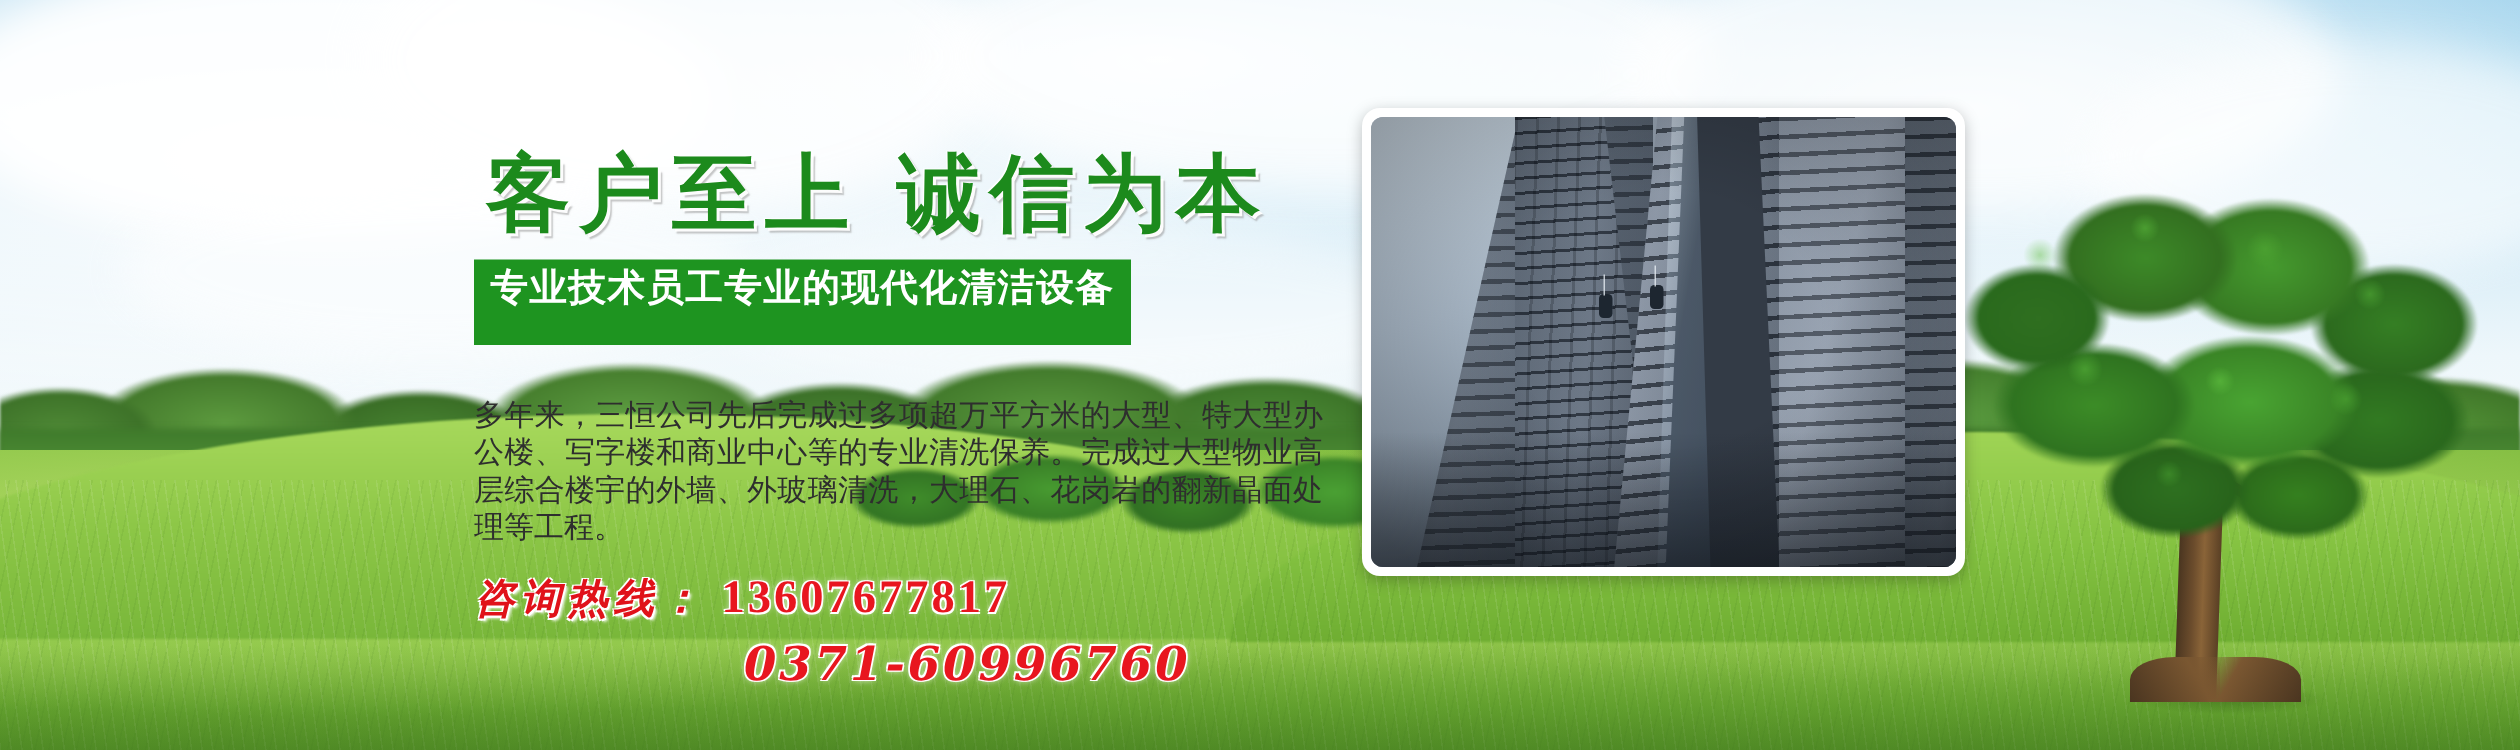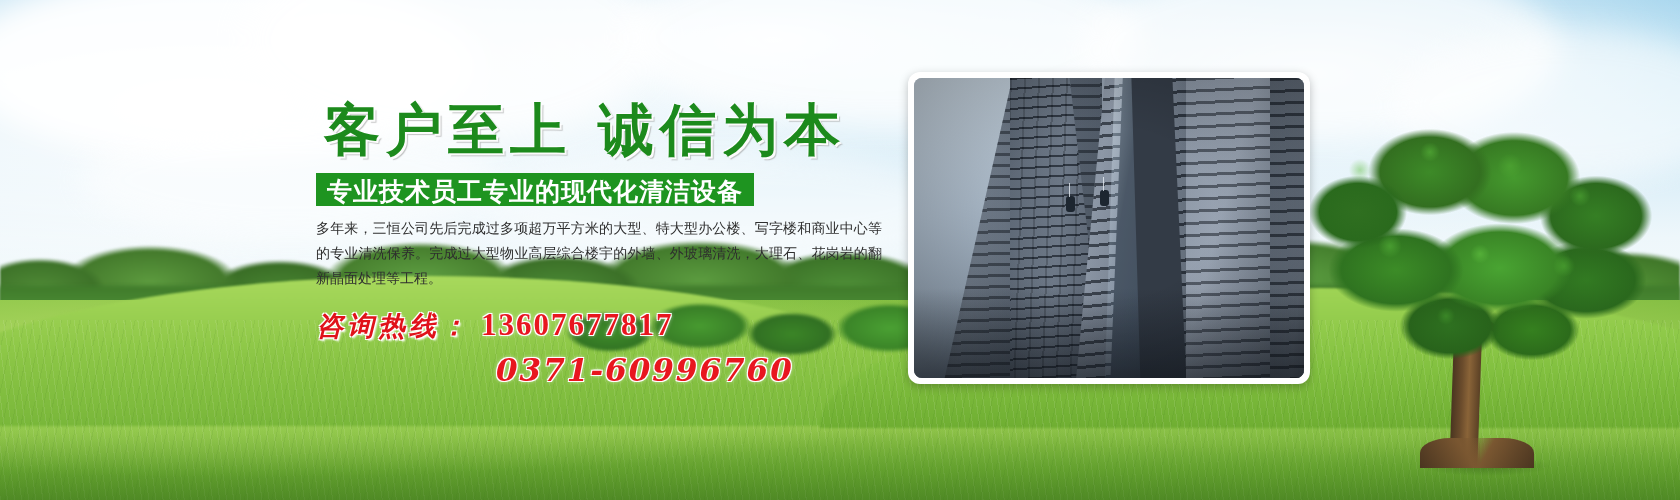--- a/index.html
+++ b/index.html
@@ -179,37 +179,37 @@
        3px 3px 1px rgba(150,150,150,0.55),
       -1px -1px 0 rgba(255,255,255,0.8);
     margin-left:8px;
   }
   .headline .gap { display:inline-block; width:26px; }
 
   .subtitle-bar {
     display:inline-block;
     margin-top:12px;
     background:#1e9420;
-    padding:5px 11px 0 11px;
+    padding:5px 11px 24px 11px;
   }
   .subtitle-bar .txt {
     font-family:"DejaVu Sans","Liberation Sans",sans-serif;
     font-size:25px;
     font-weight:700;
     color:#ffffff;
     letter-spacing:1px;
     white-space:nowrap;
     line-height:1.12;
   }
 
   .body-copy {
-    margin-top:10px;
+    margin-top:34px;
     width:566px;
     font-family:"DejaVu Sans","Liberation Sans",sans-serif;
-    font-size:14px;
+    font-size:20px;
     line-height:25px;
     color:#2e2e2e;
     text-align:justify;
     text-justify:inter-character;
   }
 
   .hotline {
     margin-top:16px;
     white-space:nowrap;
   }

